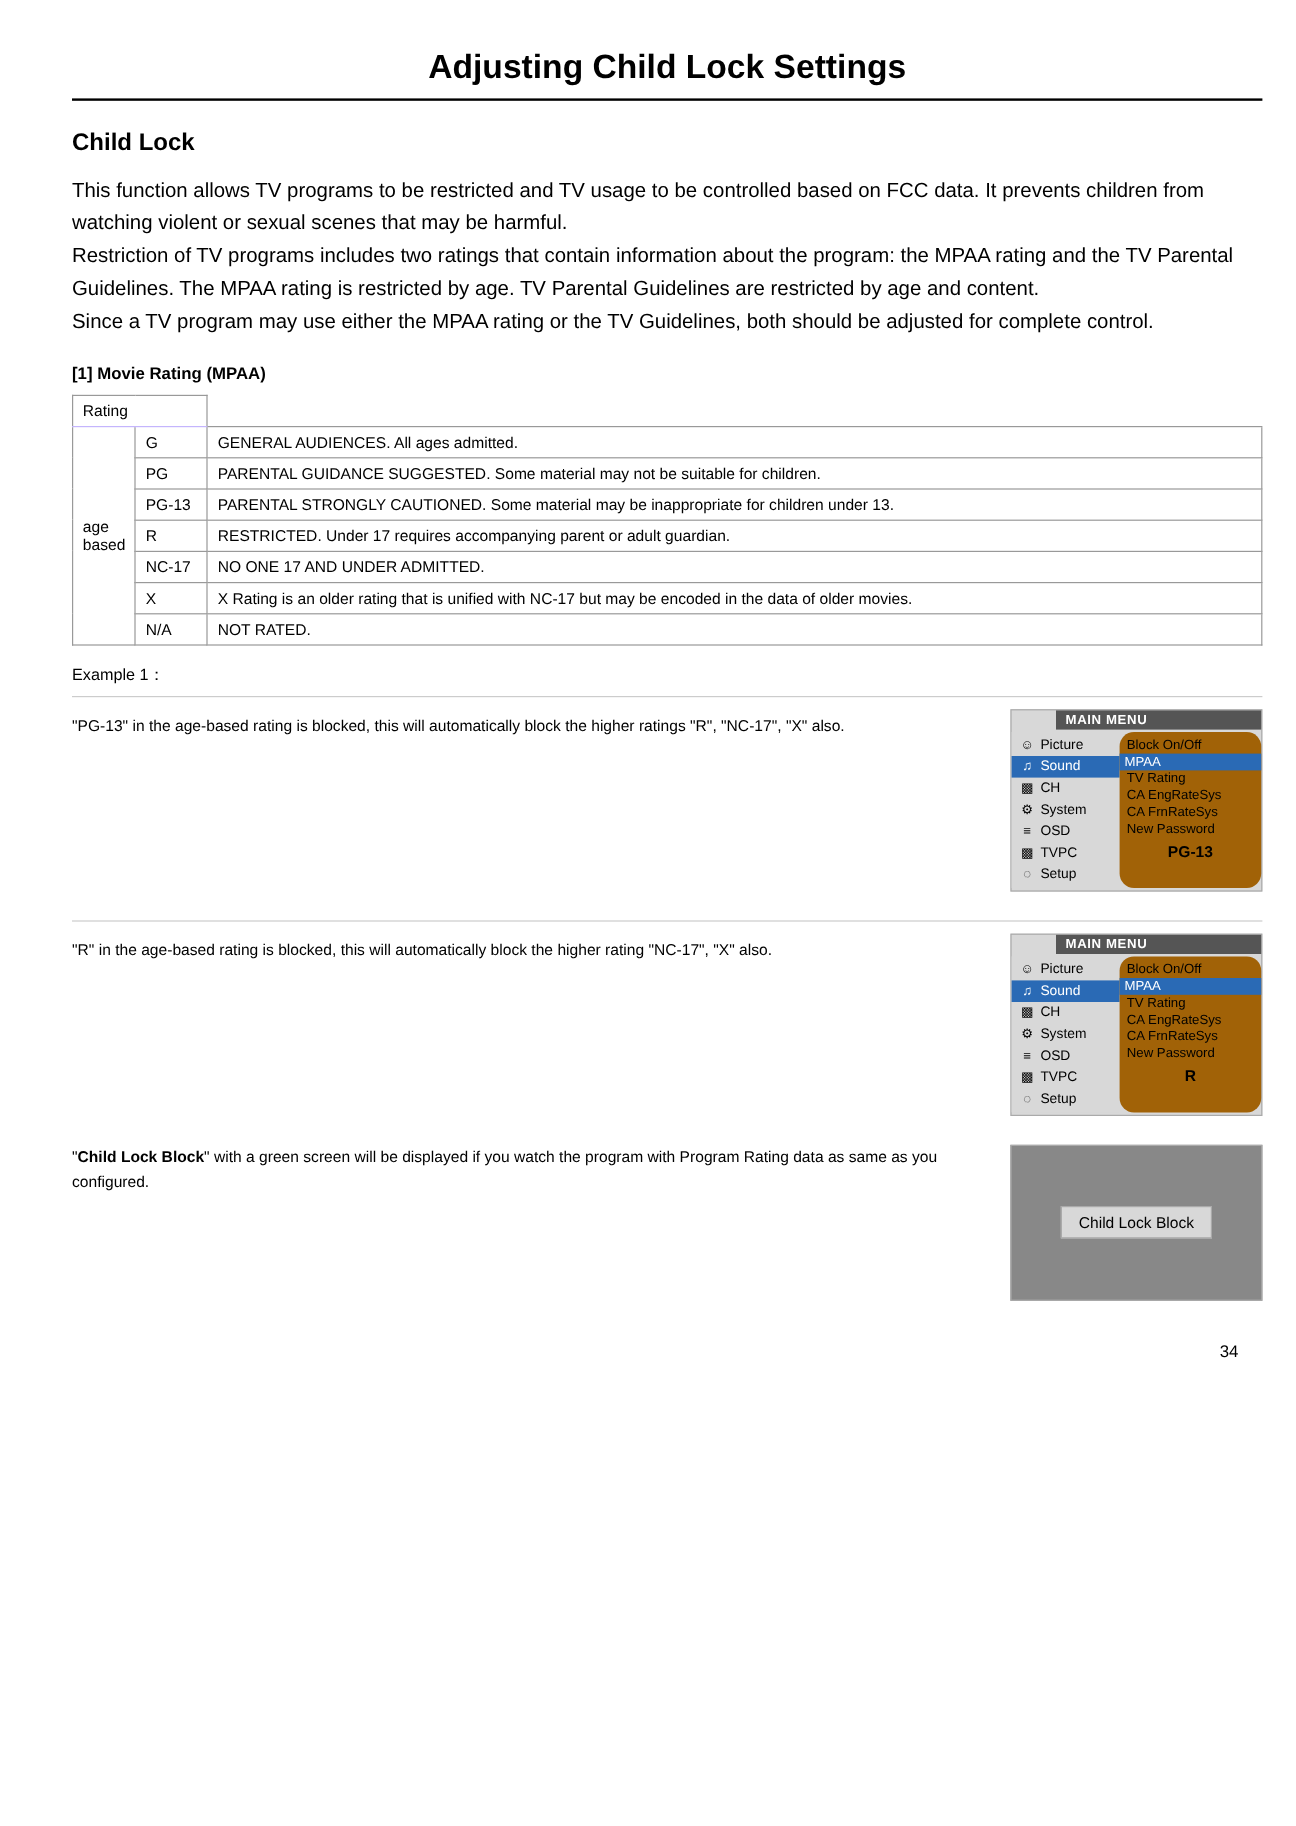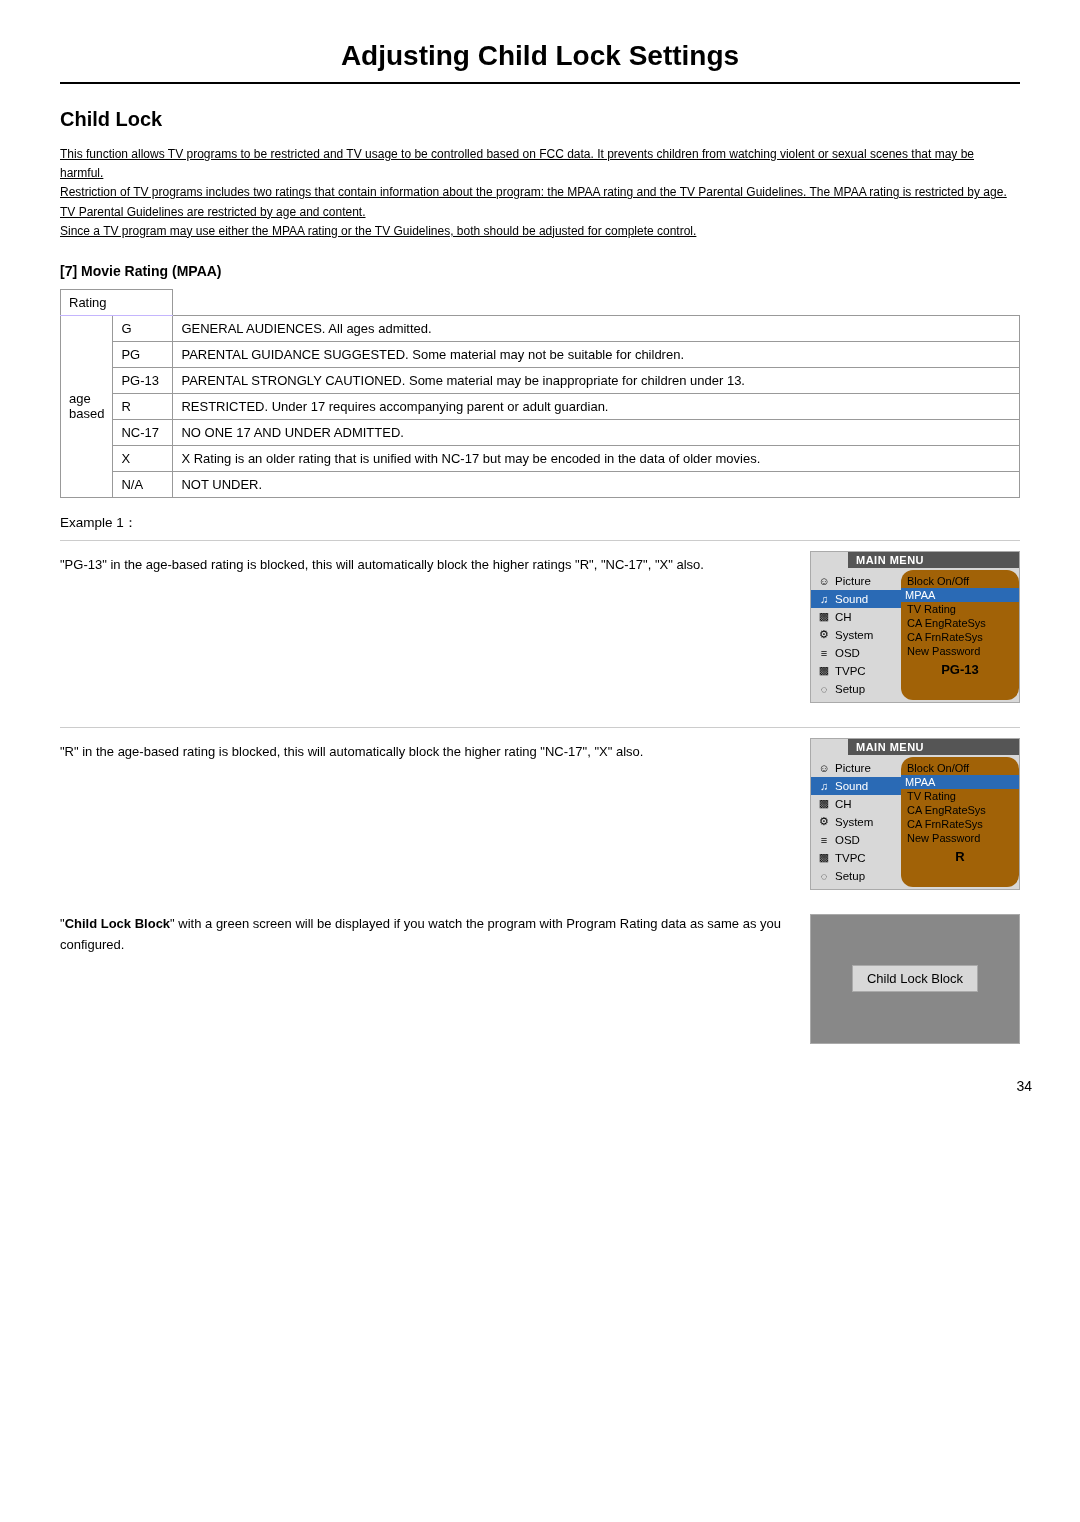--- a/index.html
+++ b/index.html
@@ -7,41 +7,40 @@
       font-family: Arial, sans-serif;
       font-size: 14px;
       background: #fff;
       color: #000;
       width: 1080px;
       min-height: 1522px;
       padding: 0;
       position: relative;
     }
     .page {
-      padding: 40px 60px 60px 60px;
+      padding: 40px 28px 60px 60px;
       position: relative;
     }
     .main-title {
       text-align: center;
       font-size: 28px;
       font-weight: bold;
       border-bottom: 2px solid #000;
       padding-bottom: 10px;
       margin-bottom: 24px;
     }
     .section-title {
       font-size: 20px;
       font-weight: bold;
       margin-bottom: 14px;
     }
     .intro-text {
-      font-size: 12px;
+      font-size: 17px;
       line-height: 1.6;
       margin-bottom: 22px;
-      text-decoration: underline;
     }
     .subsection-title {
       font-size: 14px;
       font-weight: bold;
       margin-bottom: 10px;
     }
     
     .rating-table {
       width: 100%;
       border-collapse: collapse;
@@ -211,21 +210,21 @@
   <div class="main-title">Adjusting Child Lock Settings</div>
 
   <div class="section-title">Child Lock</div>
 
   <div class="intro-text">
     This function allows TV programs to be restricted and TV usage to be controlled based on FCC data. It prevents children from watching violent or sexual scenes that may be harmful.<br>
     Restriction of TV programs includes two ratings that contain information about the program: the MPAA rating and the TV Parental Guidelines. The MPAA rating is restricted by age. TV Parental Guidelines are restricted by age and content.<br>
     Since a TV program may use either the MPAA rating or the TV Guidelines, both should be adjusted for complete control.
   </div>
 
-  <div class="subsection-title">[7] Movie Rating (MPAA)</div>
+  <div class="subsection-title">[1] Movie Rating (MPAA)</div>
 
   <table class="rating-table">
     <tbody>
         <tr class="header-row">
       <th colspan="2" style="text-align:left; border-right:1px solid #999;">Rating</th>
       <th style="border:none; border-bottom:1px solid #999;"></th>
     </tr>
     <tr>
       <td class="age-based-cell" rowspan="7" style="width:40px; border-right:1px solid #999; font-size:13px;">age<br>based</td>
       <td style="width:60px;">G</td>
@@ -246,21 +245,21 @@
     <tr>
       <td>NC-17</td>
       <td>NO ONE 17 AND UNDER ADMITTED.</td>
     </tr>
     <tr>
       <td>X</td>
       <td>X Rating is an older rating that is unified with NC-17 but may be encoded in the data of older movies.</td>
     </tr>
     <tr>
       <td>N/A</td>
-      <td>NOT UNDER.</td>
+      <td>NOT RATED.</td>
     </tr>
   </tbody>
     </table>
 
 
   <div class="example-label">Example 1：</div>
   <hr class="example-divider">
   <div class="example-container">
     <div class="example-text">
       "PG-13" in the age-based rating is blocked, this will automatically block the higher ratings "R", "NC-17", "X" also.

